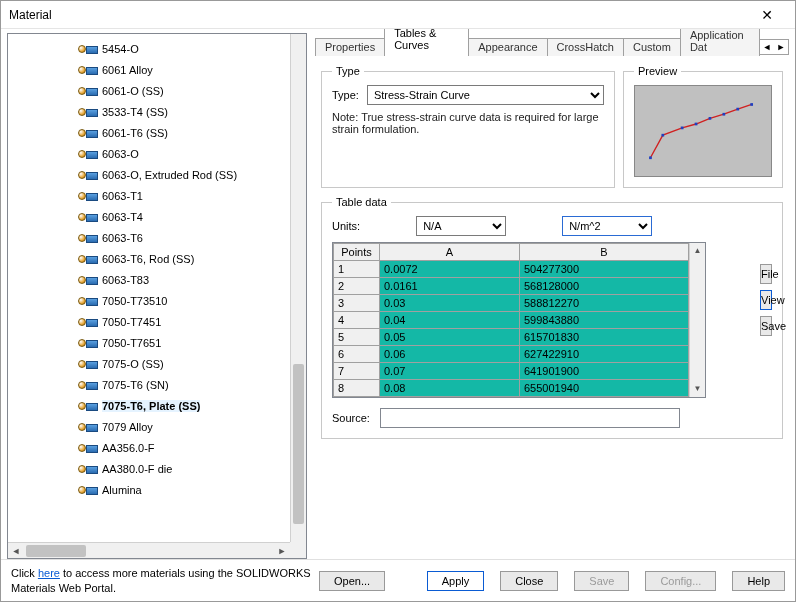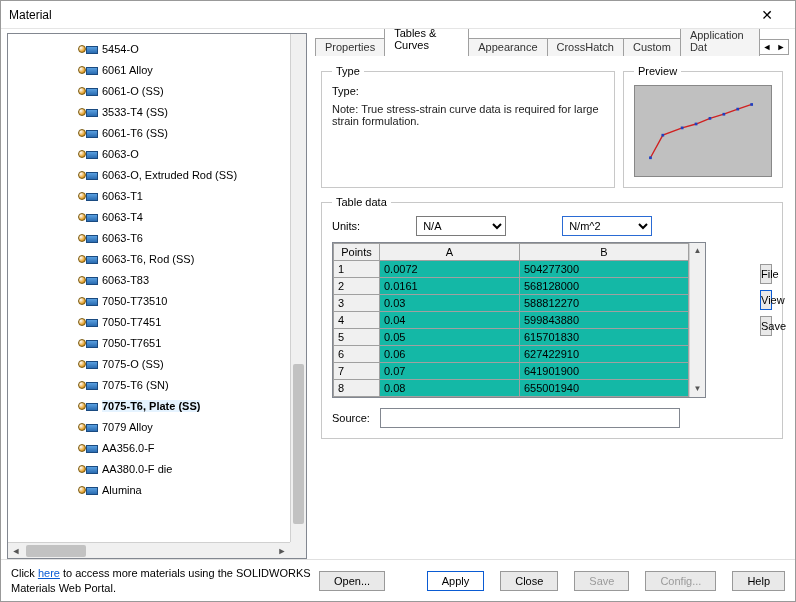--- a/index.html
+++ b/index.html
@@ -199,20 +199,23 @@
             <span>►</span>
           </div>
         </div>
 
       <div class="panel-area">
         <div class="row1">
           <fieldset class="type-fs">
             <legend>Type</legend>
             <div class="type-line">
               <span>Type:</span>
+              <select class="type-select">
+                <option>Stress-Strain Curve</option>
+              </select>
             </div>
             <div class="note">Note: True stress-strain curve data is required for large strain formulation.</div>
           </fieldset>
           <fieldset class="preview-fs">
             <legend>Preview</legend>
             <div class="preview-box">
               <svg id="chart-svg" width="100%" height="100%" viewBox="0 0 150 90">
                   <path d="M17.0 74.5 L30.7 49.6 L52.0 41.6 L67.3 37.3 L82.7 31.1 L98.0 26.5 L113.3 20.9 L128.7 15.7" stroke="#d02020" fill="none" stroke-width="1.5"></path>
                   <rect x="15.54" y="73.031853" width="3" height="3" fill="#2040c0"></rect>
                   <rect x="29.186666666666667" y="48.13008" width="3" height="3" fill="#2040c0"></rect>

